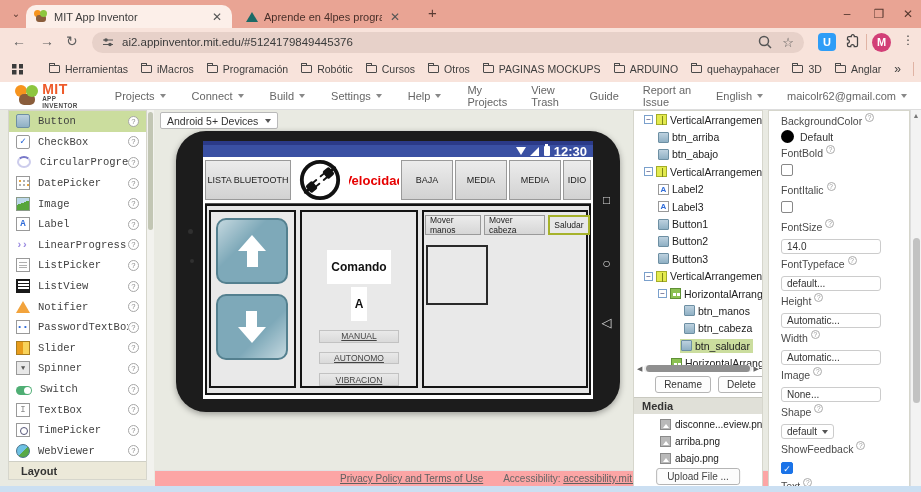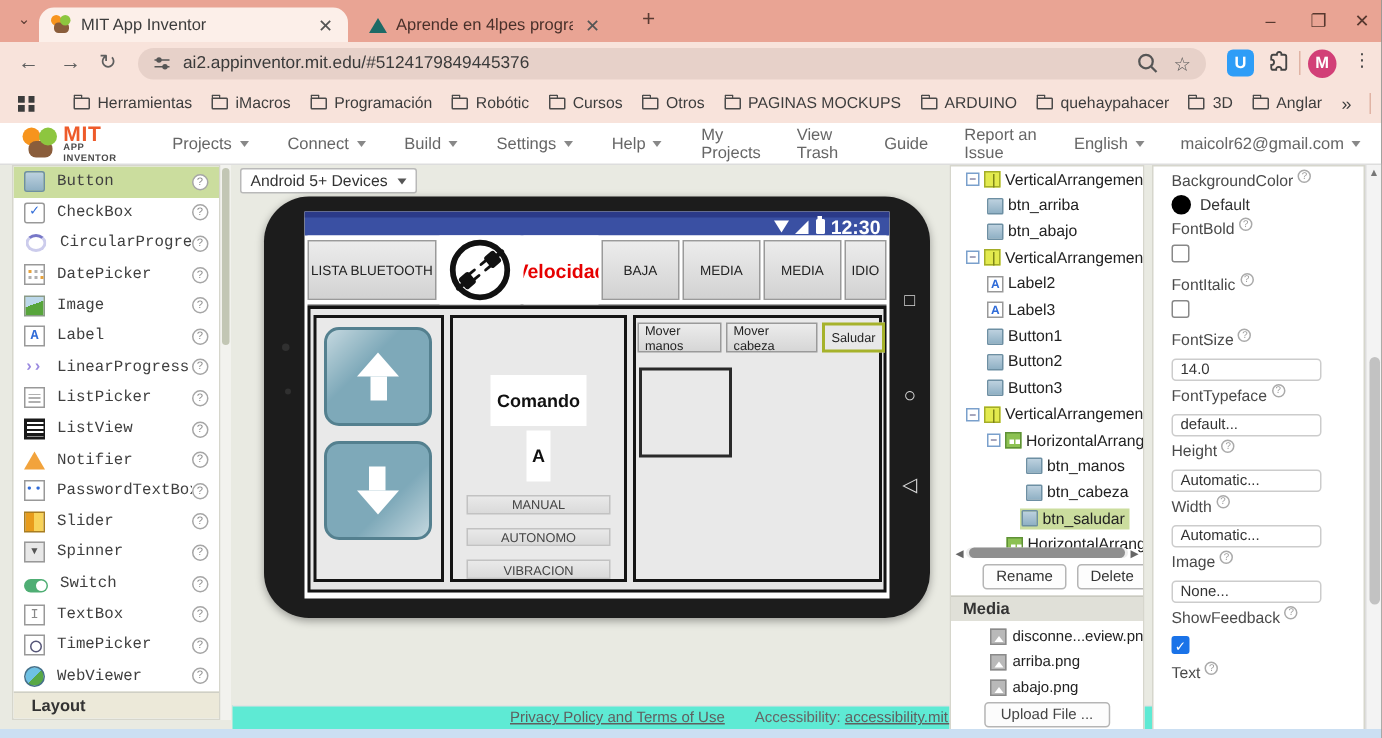--- a/index.html
+++ b/index.html
@@ -138,22 +138,22 @@
   .p1{left:2px;width:87px;}
   .p2{left:93px;width:118px;display:flex;flex-direction:column;align-items:center;}
   .p3{left:215px;width:166px;}
   .arrow-btn{position:absolute;left:5px;width:72px;height:66px;border-radius:10px;border:2px solid #54808f;
     background:linear-gradient(135deg,rgba(255,255,255,.55),rgba(255,255,255,0) 38%),#7ea9b9;
     display:flex;flex-direction:column;align-items:center;justify-content:center;}
   .arrow-head{width:0;height:0;border-left:14px solid transparent;border-right:14px solid transparent;border-bottom:16px solid #fff;}
   .arrow-stem{width:11px;height:16px;background:#fff;}
   .flip{transform:rotate(180deg);}
   .chip{background:#fff;font-weight:bold;font-size:12px;color:#111;padding:10px 4px;line-height:14px;}
-  .mode-btn{width:96px;height:16px;margin-top:9px;background:linear-gradient(#e9e9e9,#dadada);border:1px solid #c2c2c2;
-    font-size:8.5px;color:#444;display:flex;align-items:center;justify-content:center;}
+  .mode-btn{width:80px;height:16px;margin-top:9px;background:linear-gradient(#e9e9e9,#dadada);border:1px solid #c2c2c2;
+    font-size:8.5px;color:#444;display:flex;align-items:center;justify-content:center;text-decoration:underline;}
   .act-row{position:absolute;left:1px;top:3px;display:flex;gap:3px;}
   .act-btn{height:20px;background:linear-gradient(#ececec,#d6d6d6);border:1px solid #9a9a9a;
     font-size:8.5px;color:#222;display:flex;align-items:center;justify-content:center;padding:0 4px;}
   .act-btn.sel{border:2px solid #a6b22b;background:#e8e8e8;}
   .empty-box{position:absolute;left:2px;top:33px;width:62px;height:60px;border:2px solid #2a2a2a;}
   .nav-ics{position:absolute;left:417px;top:0;width:27px;height:100%;}
   .nav-g{position:absolute;width:100%;text-align:center;color:#d8d8d8;}
 
   
   .comp-panel{position:absolute;left:633px;top:0;width:130px;height:382px;background:#fff;border:1px solid #d6d6cc;z-index:3;overflow:hidden;}
@@ -192,21 +192,21 @@
   .cbox.on{background:#1a73e8;border-color:#1a73e8;color:#fff;font-size:9px;line-height:12px;text-align:center;}
   .color-row{display:flex;align-items:center;gap:6px;font-size:10.5px;color:#333;}
   .color-dot{width:13px;height:13px;border-radius:50%;background:#000;}
   .pselect{display:inline-flex;align-items:center;height:15px;border:1px solid #ccc;border-radius:3px;font-size:10px;color:#333;padding:0 5px;gap:5px;background:#fff;}
   .pselect .caret{border-top-color:#555;margin-left:0;}
 
   .vscroll{position:absolute;left:910px;top:0;width:11px;height:376px;background:#f3f3f3;border-left:1px solid #ddd;z-index:4;}
   .vscroll .up{position:absolute;top:2px;width:100%;text-align:center;font-size:7px;color:#777;}
   .vscroll .vthumb{position:absolute;left:1.5px;top:128px;width:7px;height:165px;background:#c2c2c2;border-radius:4px;}
 
-  .page-footer{position:absolute;left:155px;top:360px;width:646px;height:16px;background:#5eead4;border-top:1px solid #e2e2e2;z-index:1;}
+  .page-footer{position:absolute;left:155px;top:360px;width:646px;height:16px;background:#fca5a5;border-top:1px solid #e2e2e2;z-index:1;}
   .footer-inner{position:absolute;left:185px;top:2px;display:flex;gap:20px;font-size:10px;color:#666;white-space:nowrap;}
   .flink{text-decoration:underline;color:#5f5f5f;}
   .sliver{position:absolute;left:0;top:486px;width:921px;height:6px;background:#cbdff2;z-index:6;}
 </style>
 </head>
 <body>
 
 <div class="stage">
 
   <div class="tabstrip">
@@ -689,20 +689,30 @@
       </div>
       <div class="pfield">
         <div class="plabel">
             <span>Image</span>
             <span class="phelp">?</span>
           </div>
         <div class="pctl"><input class="pinput" readonly="" value="None..." style=""></div>
       </div>
       <div class="pfield">
         <div class="plabel">
+            <span>Shape</span>
+            <span class="phelp">?</span>
+          </div>
+        <div class="pctl"><span class="pselect">
+              <span>default</span>
+              <span class="caret"></span>
+            </span></div>
+      </div>
+      <div class="pfield">
+        <div class="plabel">
             <span>ShowFeedback</span>
             <span class="phelp">?</span>
           </div>
         <div class="pctl"><span class="cbox on" style="display:inline-block">✓</span></div>
       </div>
       <div class="pfield">
         <div class="plabel">
             <span>Text</span>
             <span class="phelp">?</span>
           </div>

